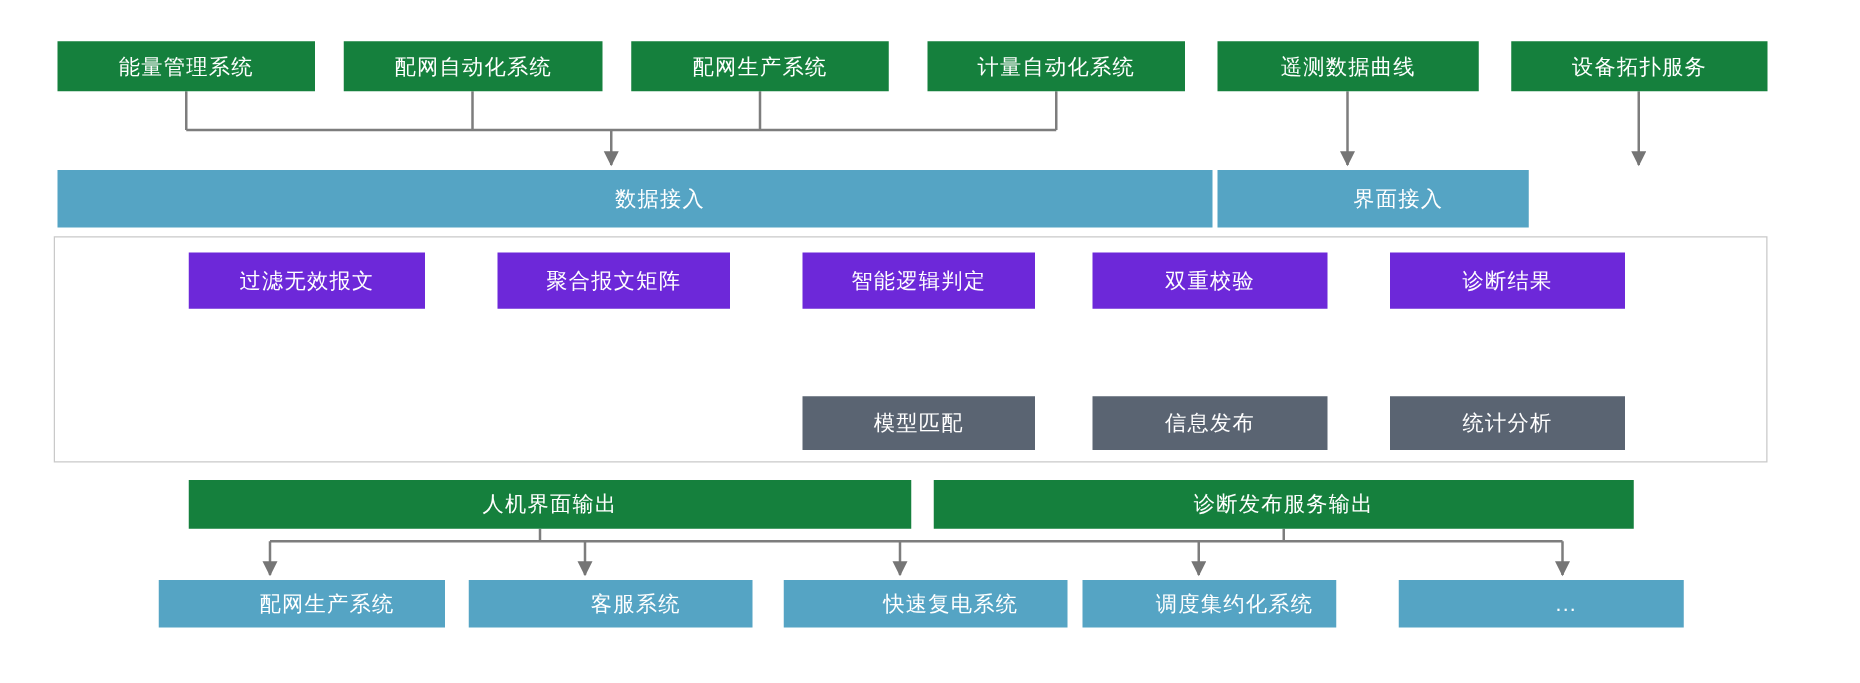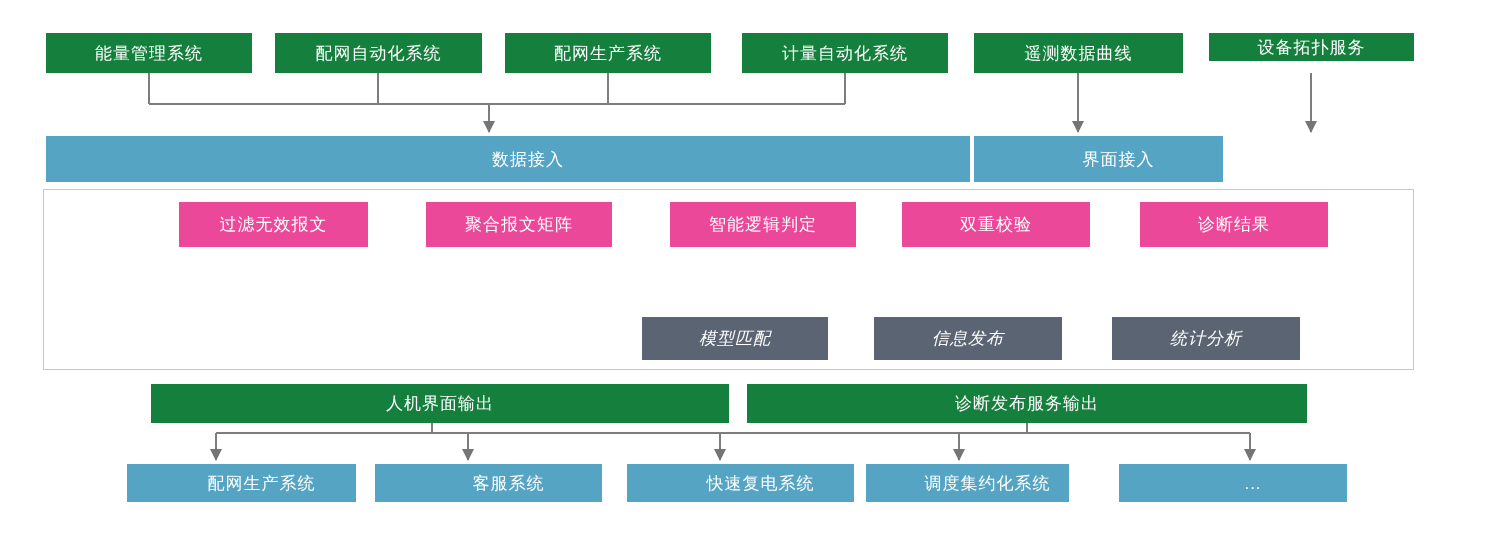--- a/index.html
+++ b/index.html
@@ -14,22 +14,22 @@
     position:absolute;
     display:flex;align-items:center;justify-content:center;
     color:#ffffff;
     font-size:17px;
     line-height:1;
     letter-spacing:1px;
     white-space:nowrap;
   }
   .dark{background:#15803d;}
   .teal{background:#55a4c4;padding-left:40px;}
-  .blue{background:#ec4899;margin-left:28px;}
-  .gray{background:#5a6472;font-style:italic;}
+  .blue{background:#6d28d9;}
+  .gray{background:#5a6472;}
   .frame{
     position:absolute;
     left:43px;top:189px;width:1371px;height:181px;
     background:#ffffff;
     border:1px solid #c9c9c9;
     box-sizing:border-box;
   }
   svg.connectors{
     position:absolute;left:0;top:0;width:1488px;height:546px;
     pointer-events:none;
@@ -78,21 +78,21 @@
     </g>
   </svg>
 
   <div class="frame"></div>
 
   <div class="node dark" style="left:46px;top:33px;width:206px;height:40px">能量管理系统</div>
   <div class="node dark" style="left:275px;top:33px;width:207px;height:40px">配网自动化系统</div>
   <div class="node dark" style="left:505px;top:33px;width:206px;height:40px">配网生产系统</div>
   <div class="node dark" style="left:742px;top:33px;width:206px;height:40px">计量自动化系统</div>
   <div class="node dark" style="left:974px;top:33px;width:209px;height:40px">遥测数据曲线</div>
-  <div class="node dark" style="left:1209px;top:33px;width:205px;height:28px">设备拓扑服务</div>
+  <div class="node dark" style="left:1209px;top:33px;width:205px;height:40px">设备拓扑服务</div>
 
   <div class="node teal" style="left:46px;top:136px;width:884px;height:46px">数据接入</div>
   <div class="node teal" style="left:974px;top:136px;width:209px;height:46px">界面接入</div>
 
   <div class="node blue" style="left:151px;top:202px;width:189px;height:45px">过滤无效报文</div>
   <div class="node blue" style="left:398px;top:202px;width:186px;height:45px">聚合报文矩阵</div>
   <div class="node blue" style="left:642px;top:202px;width:186px;height:45px">智能逻辑判定</div>
   <div class="node blue" style="left:874px;top:202px;width:188px;height:45px">双重校验</div>
   <div class="node blue" style="left:1112px;top:202px;width:188px;height:45px">诊断结果</div>
 

